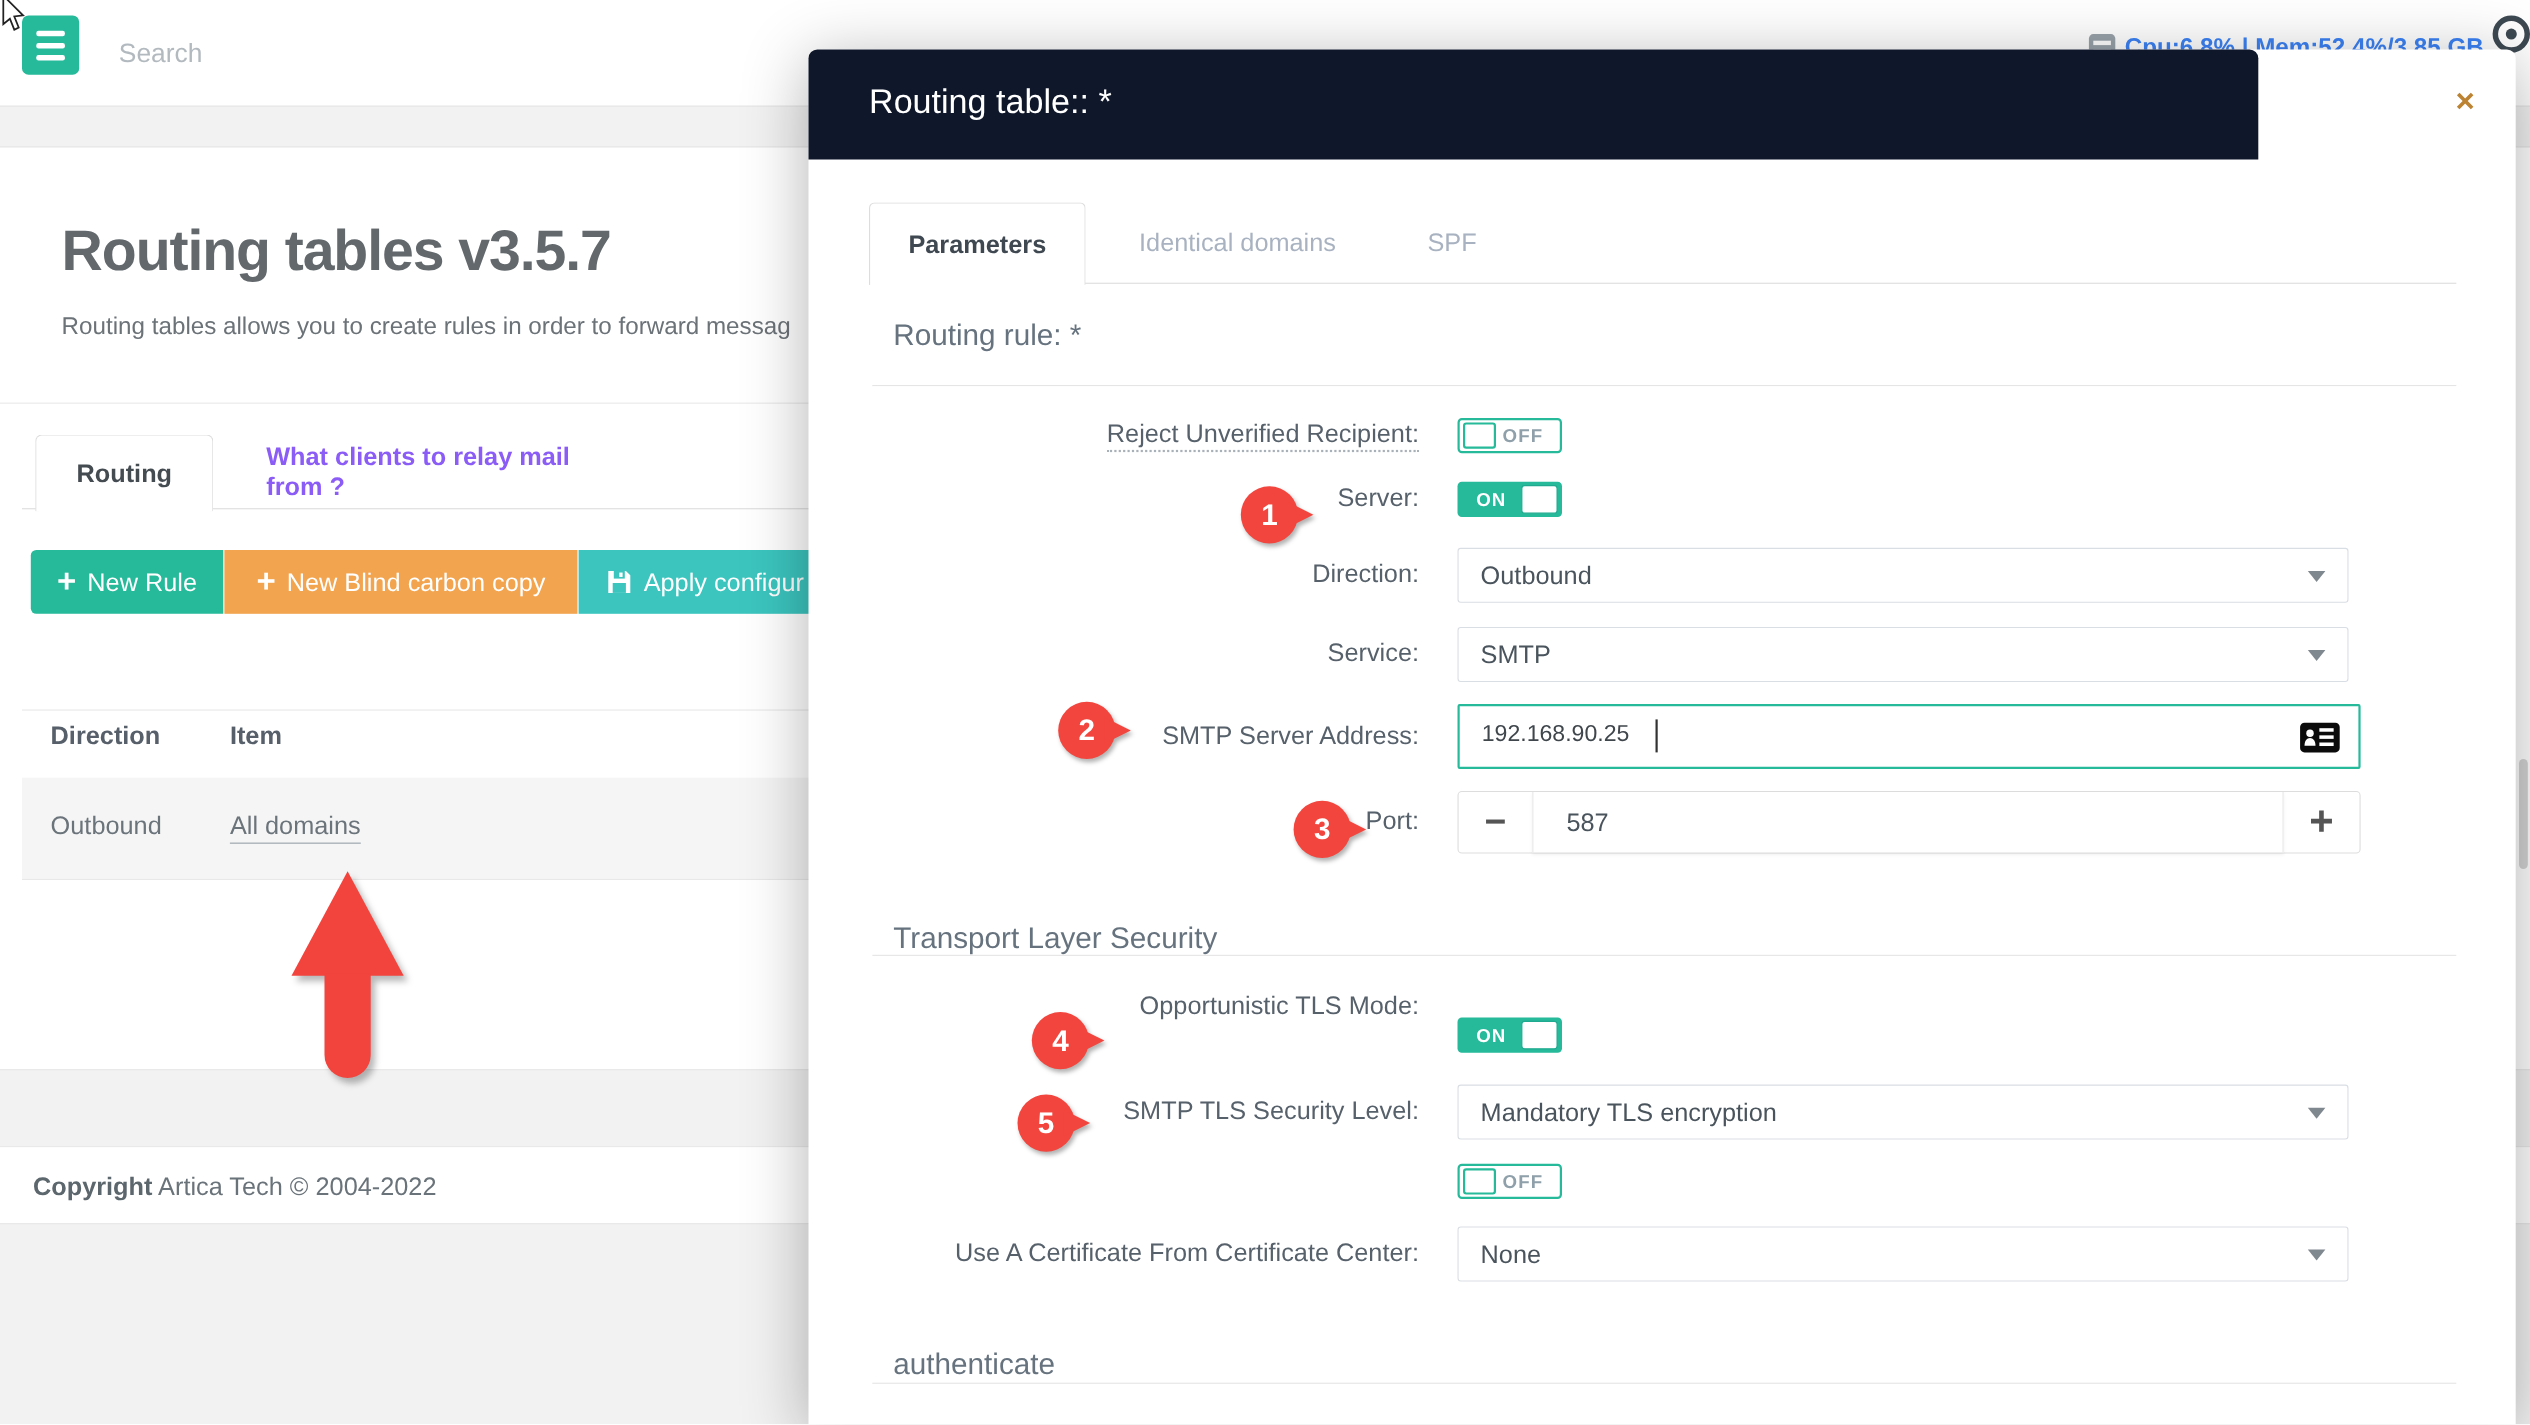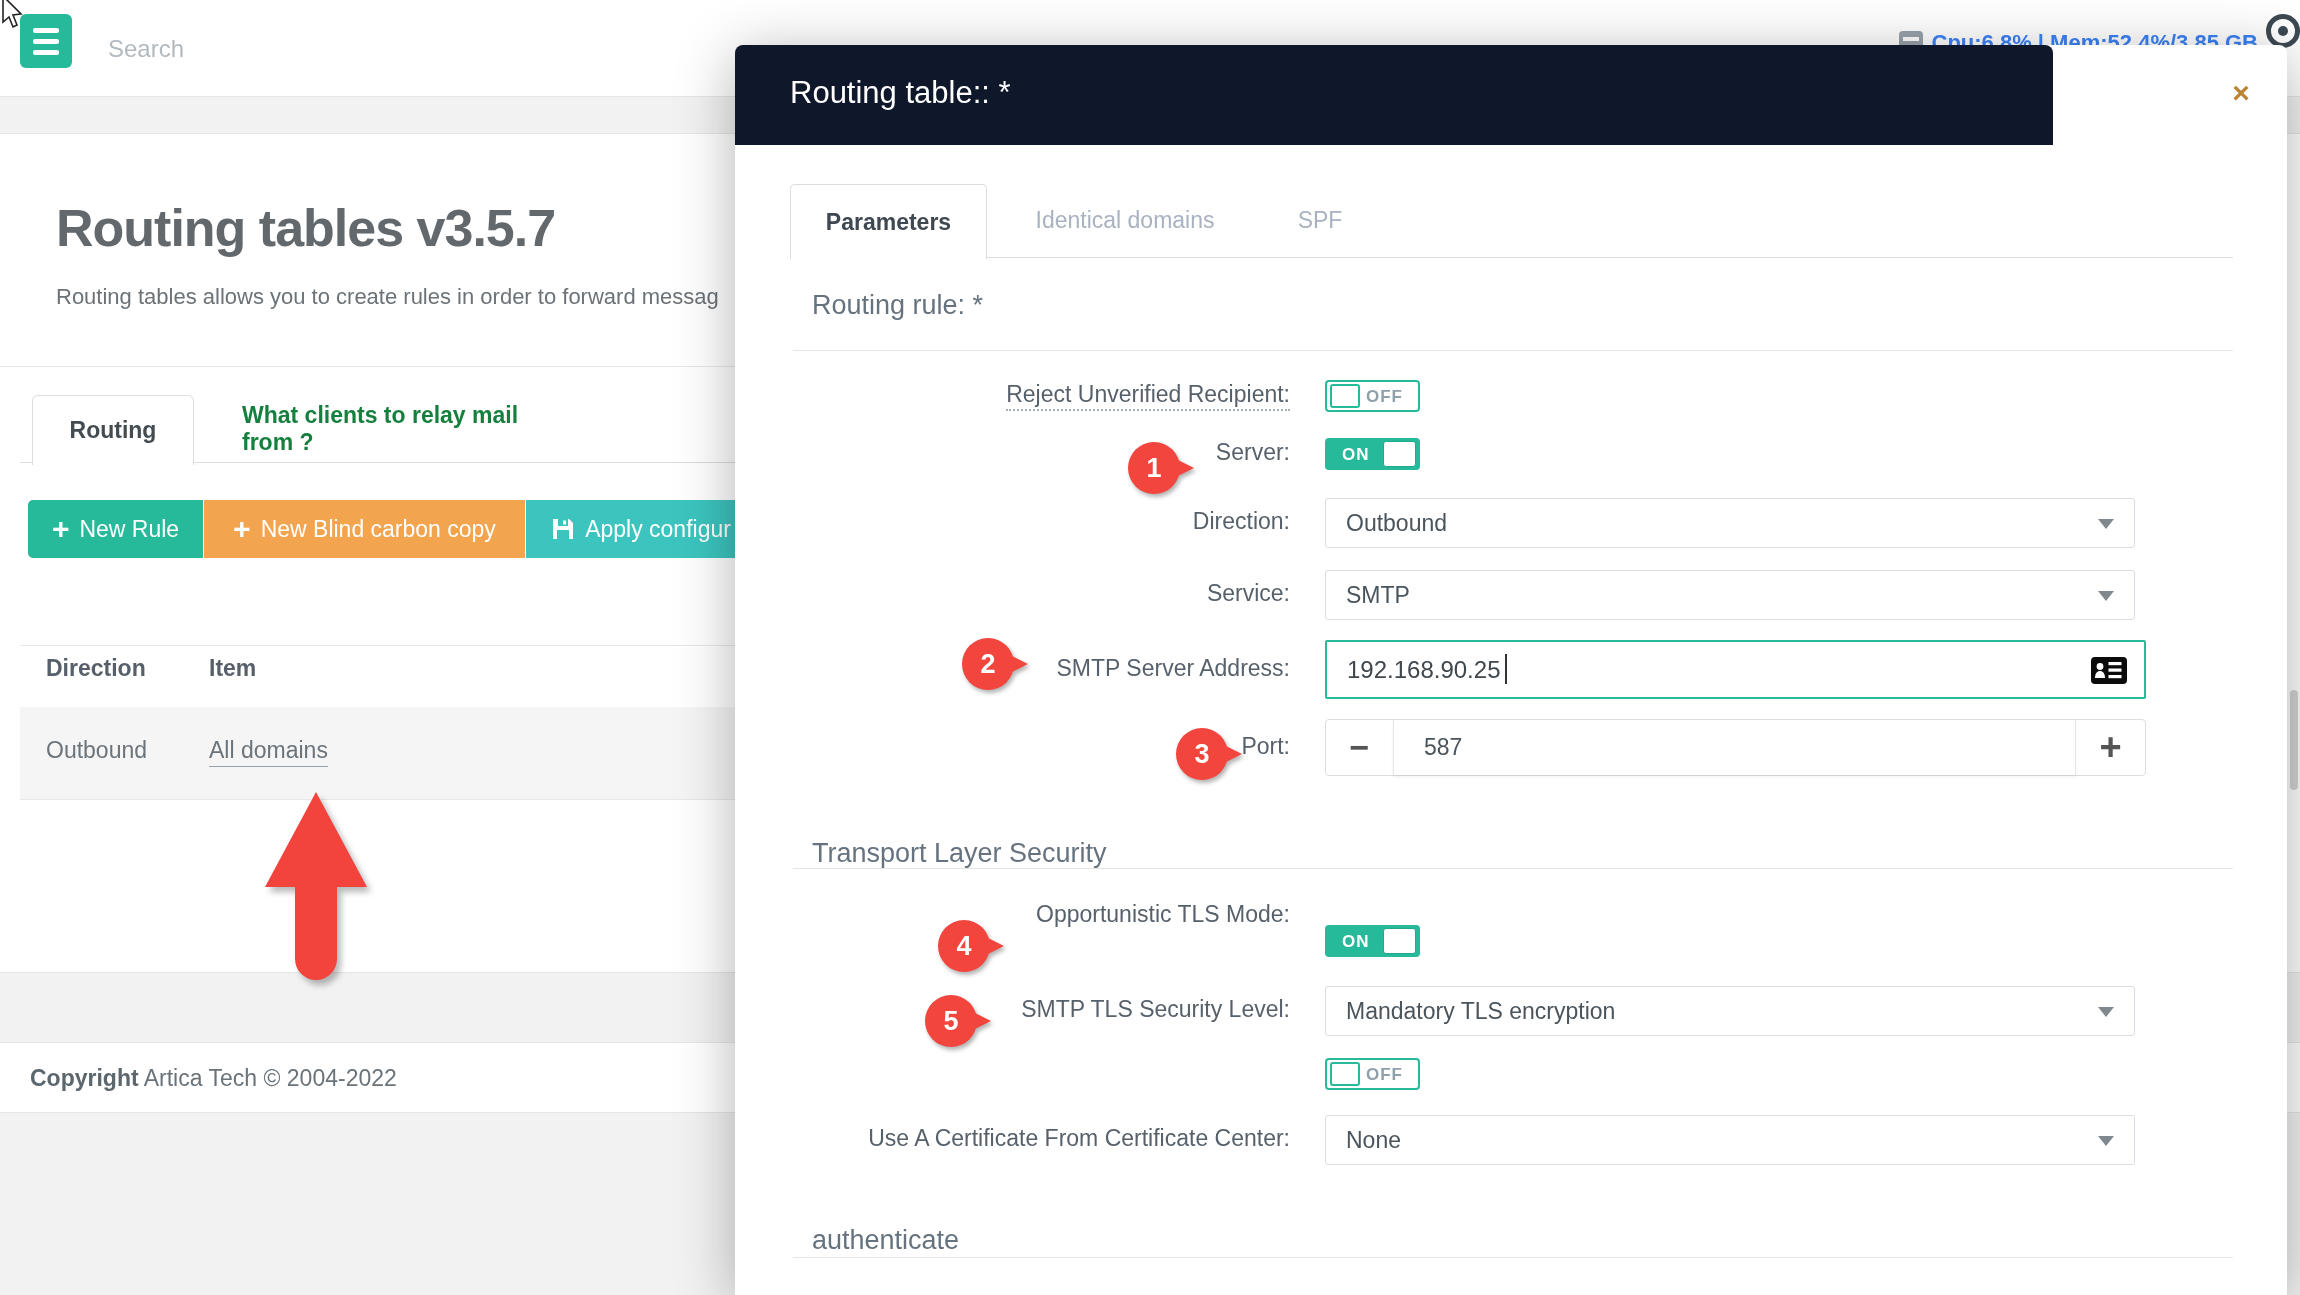--- a/index.html
+++ b/index.html
@@ -35,21 +35,21 @@
   
   .page-title{left:56px;top:198px;font-size:52px;font-weight:bold;color:#62686c;letter-spacing:-1px;}
   .page-desc{left:56px;top:284px;width:700px;font-size:22px;color:#6b7278;white-space:nowrap;overflow:hidden;}
   .page-divider{left:0;top:366px;width:737px;height:1px;background:#e8e8e8;}
 
   .ltabs-line{left:20px;top:462px;width:717px;height:1px;background:#dddddd;}
   .ltab-active{left:32px;top:395px;width:160px;height:69px;background:#fff;border:1px solid #dddddd;border-bottom:none;
                border-radius:6px 6px 0 0;display:flex;align-items:center;justify-content:center;
                font-size:23px;font-weight:bold;color:#444c52;z-index:2;}
   .ltab{left:242px;top:395px;width:330px;height:68px;display:flex;align-items:center;justify-content:center;
-        font-size:23px;font-weight:bold;color:#15803d;}
+        font-size:23px;font-weight:bold;color:#8b5cf6;}
 
   .btn{top:500px;height:58px;display:flex;align-items:center;justify-content:center;gap:10px;
        color:#fff;font-size:23px;white-space:nowrap;}
   .btn .plus{font-size:30px;font-weight:bold;line-height:1;}
   .btn-new-rule{left:28px;width:175px;background:#26B99A;border-radius:5px 0 0 5px;}
   .btn-bcc{left:204px;width:321px;background:#F2A44E;}
   .btn-apply{left:526px;width:230px;background:#3CC5BF;}
 
   .tbl-top{left:20px;top:645px;width:717px;height:1px;background:#e8e8e8;}
   .tbl-head{top:655px;font-size:23px;font-weight:bold;color:#57606a;}
@@ -105,21 +105,21 @@
 
   
   .select{left:590px;width:810px;height:50px;background:#fff;border:1px solid #d9dee4;border-radius:3px;
           box-sizing:border-box;cursor:pointer;}
   .select .val{position:absolute;left:20px;top:11px;font-size:23px;color:#4a545c;}
   .select .caret{position:absolute;right:20px;top:20px;width:0;height:0;
                  border-left:8px solid transparent;border-right:8px solid transparent;border-top:10px solid #80888f;}
 
   
   .text-input{left:590px;width:821px;height:59px;background:#fff;border:2px solid #26B99A;border-radius:2px;box-sizing:border-box;}
-  .text-input .val{position:absolute;left:20px;top:14px;font-size:24px;color:#3f464c;}
+  .text-input .val{position:absolute;left:20px;top:14px;font-size:21px;color:#3f464c;}
   .text-input .caret-bar{position:absolute;left:178px;top:12px;width:2px;height:30px;background:#333;}
   .vcard-icon{position:absolute;right:16px;top:14px;}
 
   
   .stepper{left:590px;width:821px;height:57px;border:1px solid #dddddd;border-radius:4px;background:#fff;box-sizing:border-box;display:flex;}
   .step-btn{width:67px;display:flex;align-items:center;justify-content:center;
             font-size:34px;font-weight:bold;color:#555;cursor:pointer;}
   .step-btn.plus{width:69px;font-size:38px;}
   .step-input{flex:1;border-left:1px solid #e7e7e7;border-right:1px solid #e7e7e7;display:flex;align-items:center;
               box-shadow:0 2px 3px rgba(0,0,0,0.06);}

